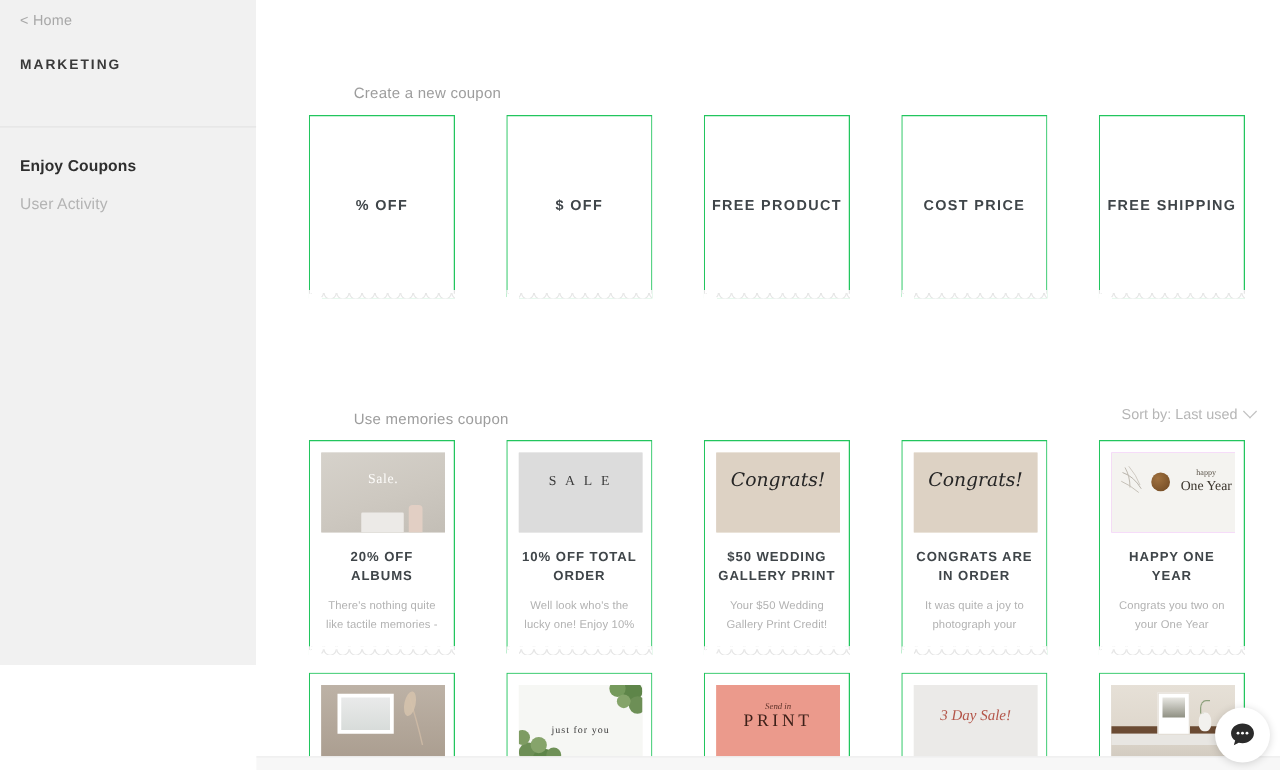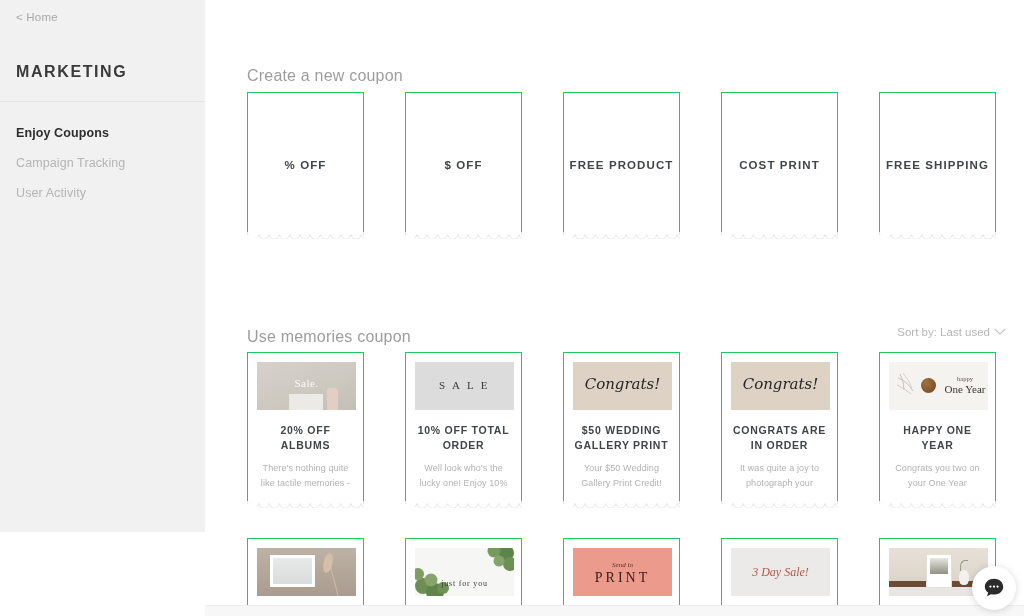--- a/index.html
+++ b/index.html
@@ -18,22 +18,22 @@
     background: #f1f1f1;
     flex: 0 0 205px;
     position: relative;
   }
   .home-link {
     position: absolute; left: 16px; top: 11px;
     font-size: 11.5px; color: #a8a8a8; letter-spacing: .2px;
     cursor: pointer;
   }
   .brand {
-    position: absolute; left: 16px; top: 63px;
-    font-size: 16px; font-weight: 700; color: #3a3a3a;
+    position: absolute; left: 16px; top: 46px;
+    font-size: 11px; font-weight: 700; color: #3a3a3a;
     letter-spacing: 1.6px;
   }
   .side-divider {
     position: absolute; left: 0; top: 101px; width: 205px; height: 1px;
     background: #e4e4e4;
   }
   .nav { position: absolute; left: 0; top: 118px; width: 205px; }
   .nav-item {
     display: block; padding: 6px 16px;
     font-size: 12.5px; color: #b4b4b4; letter-spacing: .1px;
@@ -41,21 +41,21 @@
   }
   .nav-item.active { color: #2e2e2e; font-weight: 600; }
 
   
   .main {
     flex: 1 1 auto; position: relative; height: 616px;
     background: #ffffff; overflow: hidden;
   }
   .section-label {
     position: absolute;
-    font-size: 16px; color: #9d9d9d; letter-spacing: .2px;
+    font-size: 12px; color: #9d9d9d; letter-spacing: .2px; margin-left: 36px;
   }
   .sort-ctl {
     position: absolute; right: 20px; top: 326px;
     font-size: 11.5px; color: #b6b6b6; cursor: pointer;
     display: flex; align-items: center; gap: 6px;
   }
   .sort-ctl .chev {
     display: inline-block; width: 8px; height: 8px;
     border-right: 1.3px solid #c2c2c2; border-bottom: 1.3px solid #c2c2c2;
     transform: rotate(45deg) translate(-2px,-2px);
@@ -84,21 +84,21 @@
     height: 147px;
     display: flex; align-items: center; justify-content: center;
   }
   .t-create .label {
     font-size: 11.5px; font-weight: 700; color: #3f4549;
     letter-spacing: 1.1px; text-align: center; line-height: 1.4;
   }
 
   .t-exist { padding: 9px 9px 16px 9px; }
   .thumb {
-    width: 99px; height: 48px; position: relative; overflow: hidden;
+    width: 99px; height: 64px; position: relative; overflow: hidden;
     background: #ddd;
   }
   .t-title {
     margin-top: 13px;
     font-size: 10.5px; font-weight: 700; color: #3f4549;
     letter-spacing: .75px; text-align: center; line-height: 1.45;
     text-transform: uppercase;
   }
   .t-desc {
     margin-top: 8px;
@@ -133,21 +133,20 @@
 <body>
 
 <div id="app">
 
   <aside class="sidebar">
     <div class="home-link">&lt; Home</div>
     <div class="brand">MARKETING</div>
     <div class="side-divider"></div>
     <nav class="nav">
       <a class="nav-item active">Enjoy Coupons</a>
-      <a class="nav-item">Campaign Tracking</a>
       <a class="nav-item">User Activity</a>
     </nav>
   </aside>
 
   <main class="main">
 
     <div class="section-label" style="left:42px; top:67px;">Create a new coupon</div>
 
     <div class="row" id="row-create" style="top:92px;">
         <div class="ticket t-create">
@@ -213,21 +212,21 @@
               <circle cx="100.60000000000002" cy="2.2" r="5" fill="#fff" stroke="#e6e6e6" stroke-width="1"></circle>
               <circle cx="111.00000000000003" cy="2.2" r="5" fill="#fff" stroke="#e6e6e6" stroke-width="1"></circle>
               <circle cx="121.40000000000003" cy="2.2" r="5" fill="#fff" stroke="#e6e6e6" stroke-width="1"></circle>
               <rect x="0" y="0" width="119" height="2.4" fill="#fff"></rect>
               <rect x="0" y="0" width="1" height="3" fill="#e6e6e6"></rect>
               <rect x="118" y="0" width="1" height="3" fill="#e6e6e6"></rect>
             </svg>
           </div>
         </div>
         <div class="ticket t-create">
-          <div class="label">COST PRINT</div>
+          <div class="label">COST PRICE</div>
           <div class="scallop">
             <svg viewBox="0 0 119 11" preserveAspectRatio="none" width="119" height="11">
               <rect x="0" y="2" width="119" height="9" fill="#fff"></rect>
               <circle cx="7" cy="2.2" r="5" fill="#fff" stroke="#e6e6e6" stroke-width="1"></circle>
               <circle cx="17.4" cy="2.2" r="5" fill="#fff" stroke="#e6e6e6" stroke-width="1"></circle>
               <circle cx="27.8" cy="2.2" r="5" fill="#fff" stroke="#e6e6e6" stroke-width="1"></circle>
               <circle cx="38.2" cy="2.2" r="5" fill="#fff" stroke="#e6e6e6" stroke-width="1"></circle>
               <circle cx="48.6" cy="2.2" r="5" fill="#fff" stroke="#e6e6e6" stroke-width="1"></circle>
               <circle cx="59" cy="2.2" r="5" fill="#fff" stroke="#e6e6e6" stroke-width="1"></circle>
               <circle cx="69.4" cy="2.2" r="5" fill="#fff" stroke="#e6e6e6" stroke-width="1"></circle>

